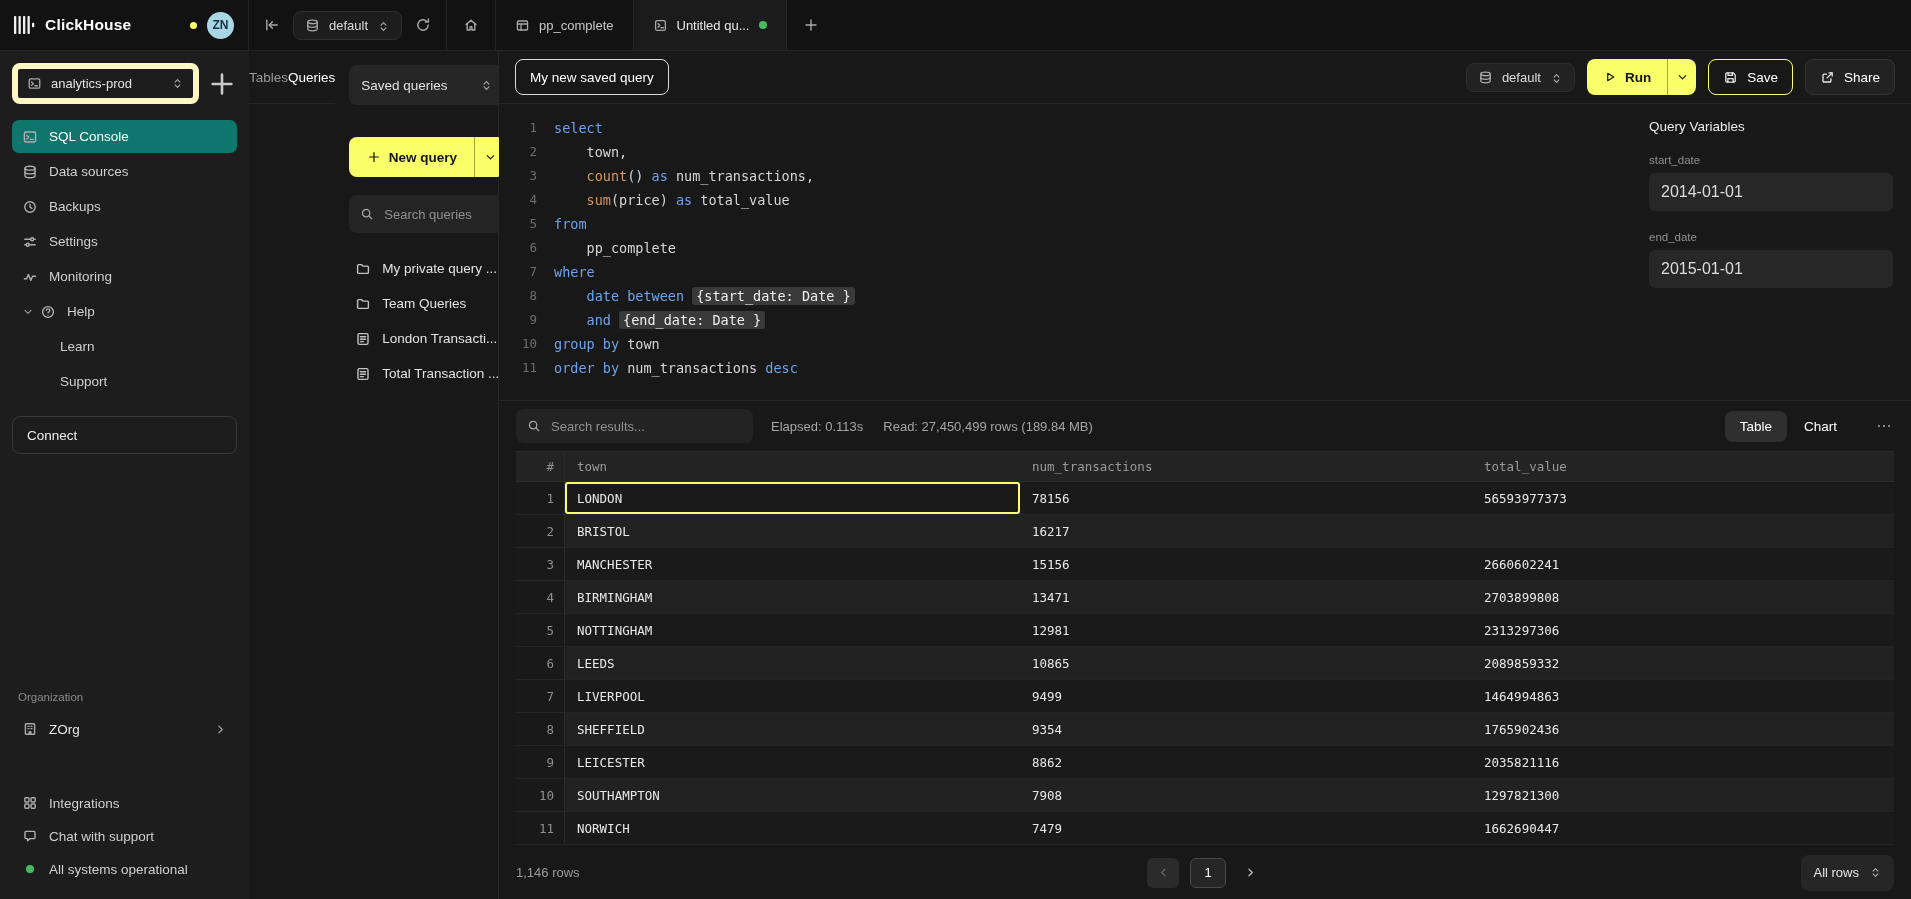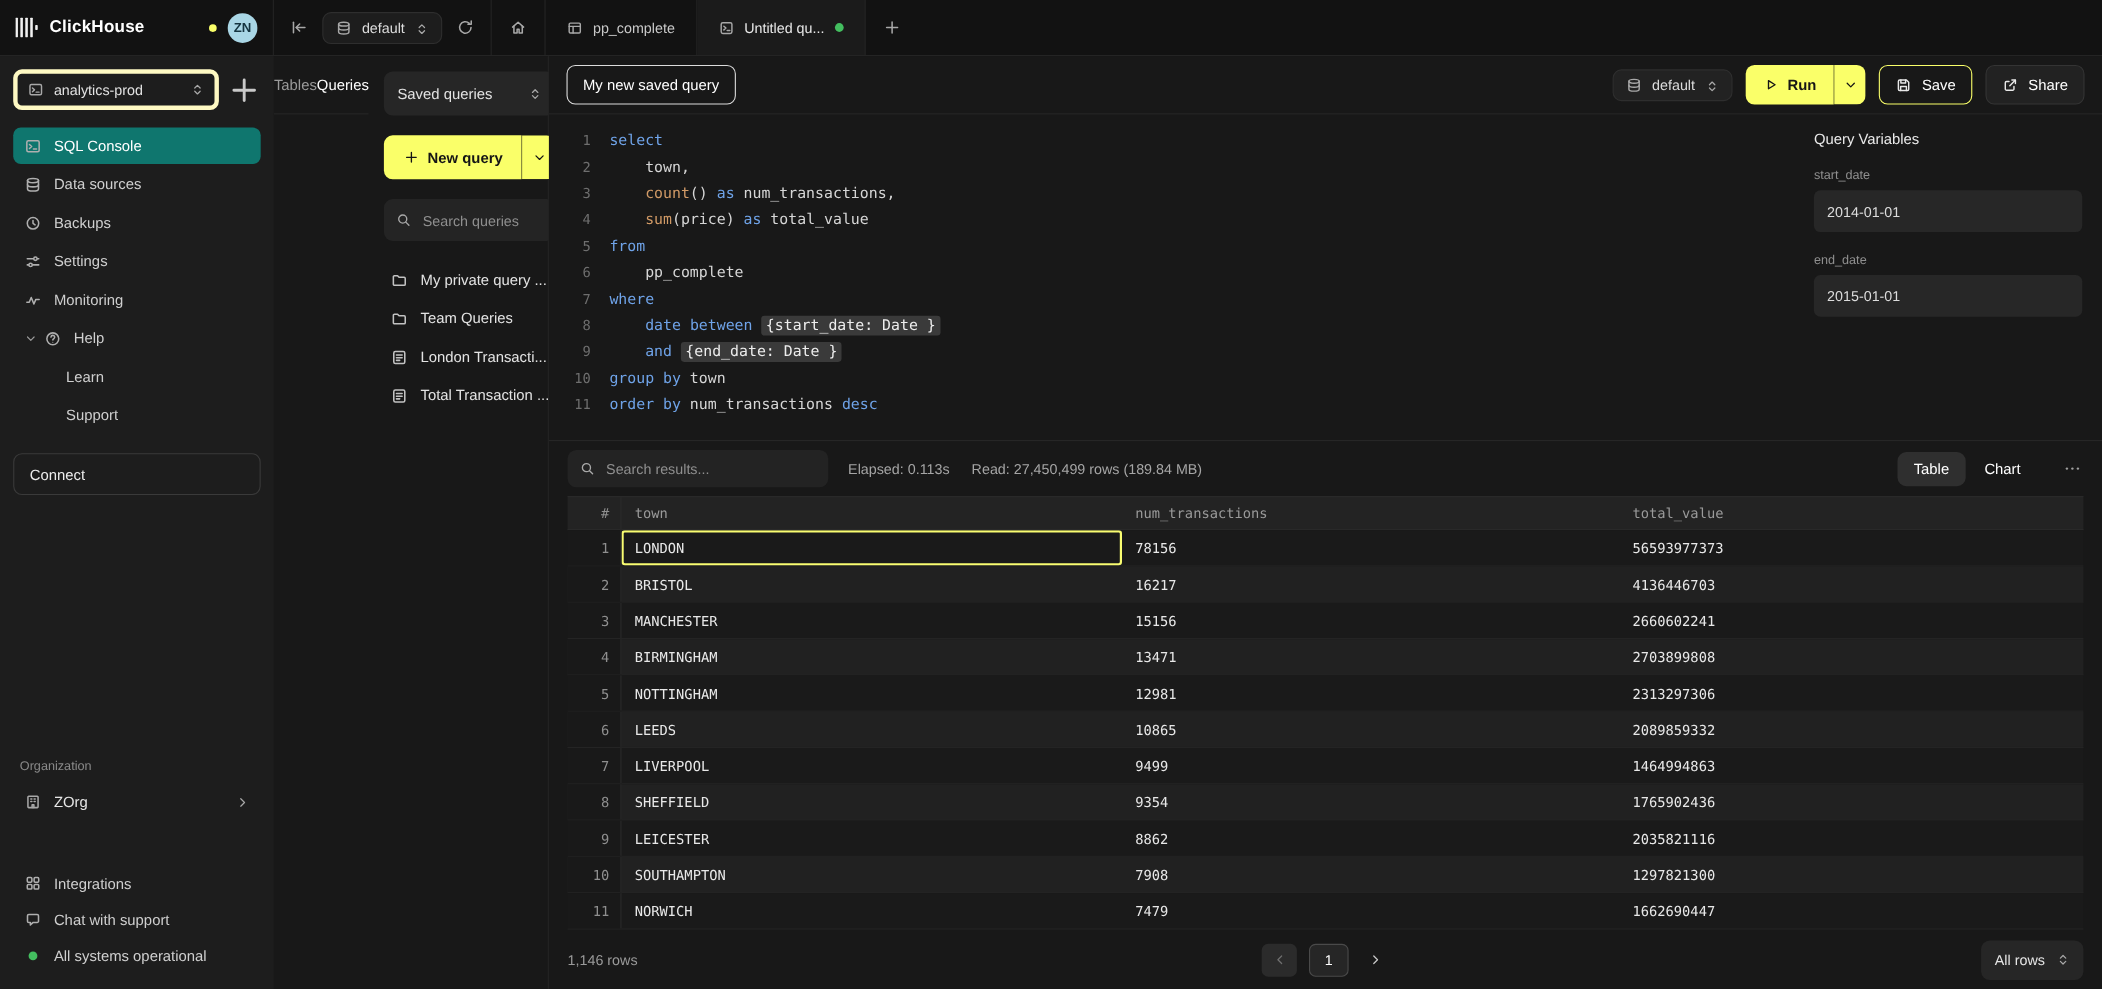--- a/index.html
+++ b/index.html
@@ -27,21 +27,21 @@
   .ed-tab.active{background:#1B1B1B;color:#E8E8E8}
   .tab-dot{width:8px;height:8px;border-radius:50%;background:#43BE5F}
   .tb-plus{width:48px;display:flex;align-items:center;justify-content:center;color:#BBB}
 
   
   .main-row{display:flex;height:848px}
 
   
   .sidebar{width:249px;box-sizing:border-box;background:#1D1D1D;display:flex;flex-direction:column;padding:12px 12px 16px}
   .ws-row{display:flex;align-items:center;gap:8px}
-  .ws-pill{flex:1;display:flex;align-items:center;gap:9px;padding:7px 9px;border:4px solid #fef9c3;border-radius:8px;font-size:13px;color:#E2E2E2;min-width:0}
+  .ws-pill{flex:1;display:flex;align-items:center;gap:9px;padding:7px 9px;border:6px solid #fef9c3;border-radius:8px;font-size:13px;color:#E2E2E2;min-width:0}
   .ws-pill .lbl{white-space:nowrap;overflow:hidden;text-overflow:ellipsis}
   .ws-plus{width:30px;height:30px;border-radius:7px;color:#C9C9C9}
   .side-nav{margin-top:16px;display:flex;flex-direction:column;gap:2px}
   .side-item{height:33px;display:flex;align-items:center;gap:11px;padding:0 10px;border-radius:7px;font-size:13.5px;color:#CFCFCF;cursor:default}
   .side-item.active{background:#0f766e;color:#FFF}
   .side-item .icon{color:#AFAFAF}
   .side-item.child{padding-left:48px}
   .side-item .exp{width:12px;height:12px;margin-right:-5px;color:#9A9A9A}
   .connect-btn{margin-top:18px;height:38px;border:1px solid #3A3A3A;border-radius:8px;display:flex;align-items:center;padding:0 14px;font-size:13.5px;color:#EDEDED;background:transparent;font-family:inherit}
   .side-spacer{flex:1}
@@ -51,21 +51,21 @@
   .side-foot .side-item{height:28px}
   .status-dot{width:8px;height:8px;border-radius:50%;margin:0 4px;flex:none}
 
   
   .panel2{width:250px;box-sizing:border-box;background:#181818;border-right:1px solid #262626;display:flex;flex-direction:row}
   .p2-tabs{height:53px;display:flex;border-bottom:1px solid #262626;box-sizing:border-box}
   .p2-tab{flex:1;display:flex;align-items:center;justify-content:center;font-size:13.5px;color:#9A9A9A}
   .p2-tab.active{color:#FFF}
   .p2-body{padding:14px;display:flex;flex-direction:column}
   .select{height:40px;background:#262626;border-radius:8px;display:flex;align-items:center;gap:9px;padding:0 12px;font-size:13.5px;color:#E2E2E2;box-sizing:border-box}
-  .newq{margin-top:18px;height:40px;display:flex}
+  .newq{margin-top:32px;height:40px;display:flex}
   .newq-main{flex:1;background:#FAFF69;border-radius:8px 0 0 8px;display:flex;align-items:center;justify-content:center;gap:8px;color:#151515;font-size:13.5px;font-weight:600}
   .newq-main .icon{color:#151515}
   .newq-chev{width:30px;background:#FAFF69;border-left:1px solid rgba(0,0,0,.35);border-radius:0 8px 8px 0;display:flex;align-items:center;justify-content:center}
   .newq-chev .icon{color:#151515}
   .searchbox{margin-top:18px;height:38px;background:#242424;border-radius:8px;display:flex;align-items:center;gap:8px;padding:0 11px;box-sizing:border-box}
   .searchbox input{background:transparent;border:none;outline:none;color:#E6E6E6;font-size:13px;width:100%;font-family:inherit}
   .searchbox input::placeholder{color:#8F8F8F}
   .q-list{margin-top:20px;display:flex;flex-direction:column;gap:4px}
   .q-item{height:31px;display:flex;align-items:center;gap:11px;padding:0 6px;font-size:13.5px;color:#E3E3E3;border-radius:6px}
   .q-item .icon{color:#C2C2C2}
@@ -92,21 +92,21 @@
   .ln{width:38px;text-align:right;padding-right:17px;color:#6E6E6E;font-size:12.5px;flex:none}
   .code{white-space:pre;color:#D6D6D6}
   .tk-k{color:#6FA3E8}
   .tk-f{color:#D19A66}
   .tk-c{background:#3A3A3A;color:#EDEDED;border-radius:3px;padding:1px 4px}
 
   
   .vars{width:280px;box-sizing:border-box;padding:15px 18px}
   .vars-title{font-size:13.5px;color:#EAEAEA}
   .var-label{font-size:11.5px;color:#8F8F8F;margin-top:20px}
-  .var-input{margin-top:7px;height:38px;width:100%;background:#272727;border:none;border-radius:6px;padding:0 12px;font-size:13px;color:#DCDCDC;box-sizing:border-box;font-family:inherit;outline:none}
+  .var-input{margin-top:7px;height:38px;width:100%;background:#272727;border:none;border-radius:6px;padding:0 12px;font-size:16px;color:#DCDCDC;box-sizing:border-box;font-family:inherit;outline:none}
 
   
   .results{flex:1;display:flex;flex-direction:column;border-top:1px solid #262626;min-height:0}
   .r-toolbar{height:50px;display:flex;align-items:center;padding:0 17px;gap:18px;flex:none}
   .r-search{width:237px;height:34px;background:#232323;border-radius:8px;display:flex;align-items:center;gap:8px;padding:0 11px;box-sizing:border-box;flex:none}
   .r-search input{background:transparent;border:none;outline:none;color:#E6E6E6;font-size:13px;width:100%;font-family:inherit}
   .r-search input::placeholder{color:#8F8F8F}
   .r-stats{font-size:13px;color:#A5A5A5;display:flex;gap:20px;white-space:nowrap}
   .view-btn{padding:8px 15px;border-radius:8px;font-size:13.5px;color:#FFF}
   .view-btn.active{background:#2F2F2F}
@@ -597,21 +597,20 @@
             <div class="t-row odd">
               <div class="cell c0">1</div>
               <div class="cell c1 sel">LONDON</div>
               <div class="cell c2">78156</div>
               <div class="cell c3">56593977373</div>
             </div>
             <div class="t-row even">
               <div class="cell c0">2</div>
               <div class="cell c1">BRISTOL</div>
               <div class="cell c2">16217</div>
-              <div class="cell c3">4136446703</div>
             </div>
             <div class="t-row odd">
               <div class="cell c0">3</div>
               <div class="cell c1">MANCHESTER</div>
               <div class="cell c2">15156</div>
               <div class="cell c3">2660602241</div>
             </div>
             <div class="t-row even">
               <div class="cell c0">4</div>
               <div class="cell c1">BIRMINGHAM</div>

